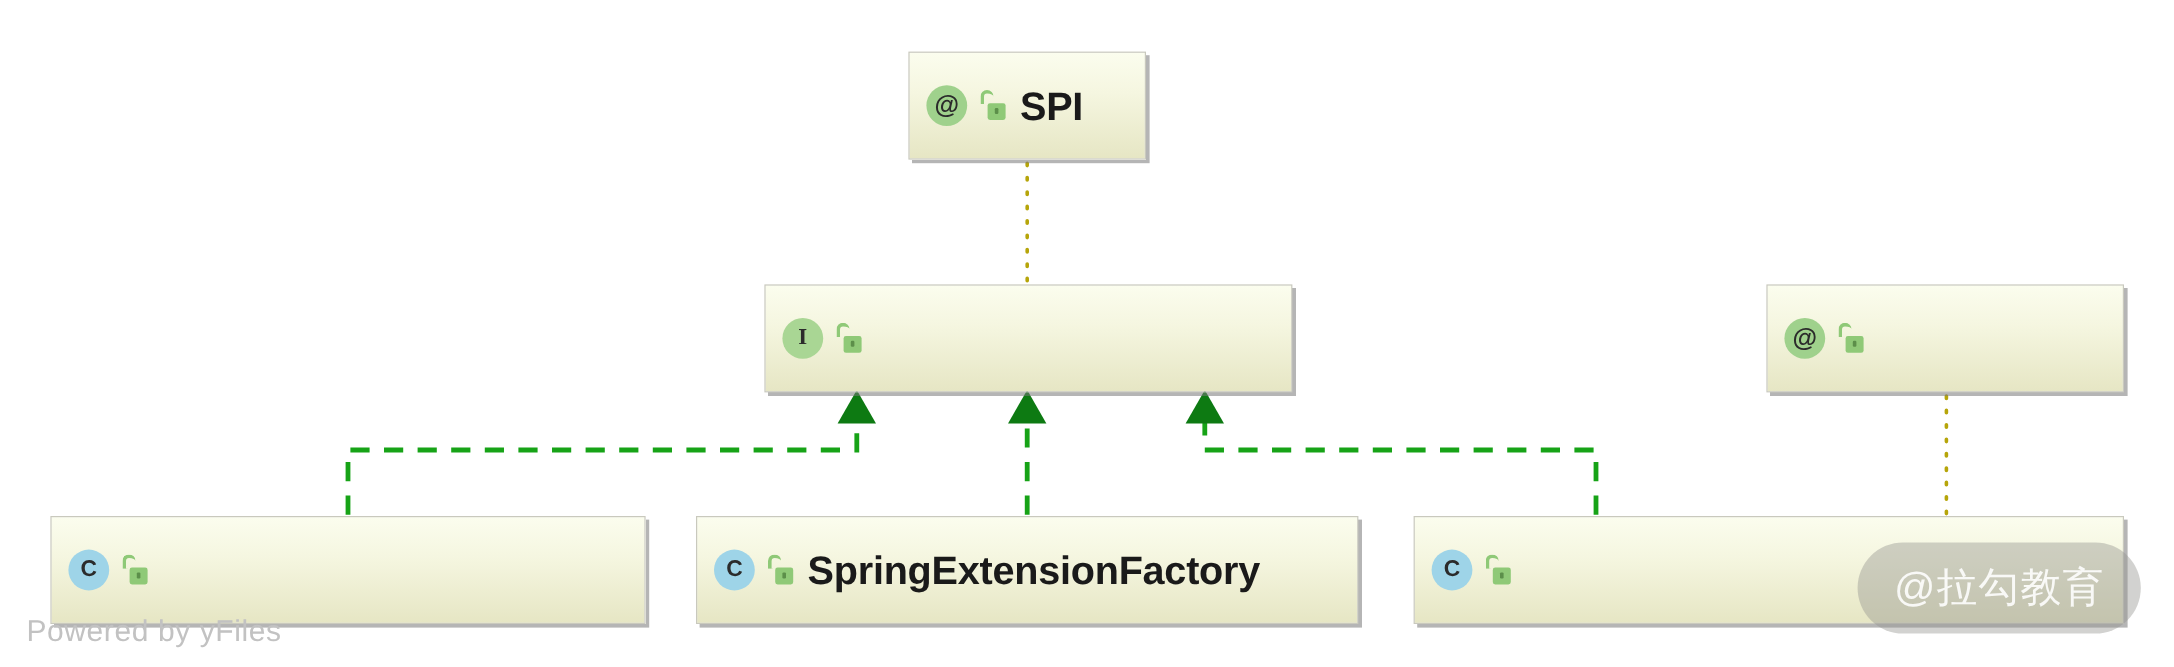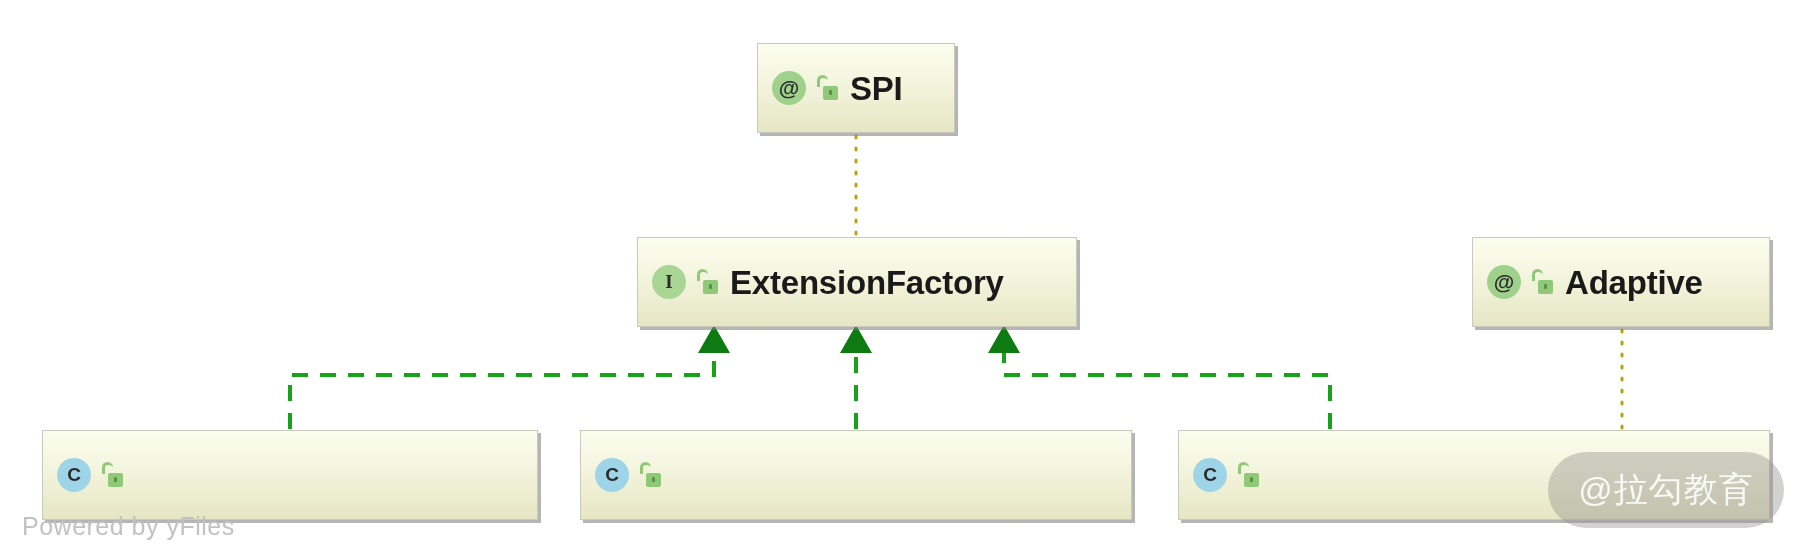--- a/index.html
+++ b/index.html
@@ -183,52 +183,51 @@
   </div>
 
   <div class="node" id="node-extensionfactory">
     <span class="icons">
       <span class="badge interface">I</span>
       <span class="lock">
         <span class="shackle"></span>
           <span class="body"></span>
       </span>
     </span>
-    <span class="node-label">ExtensionFactory</span>
   </div>
 
   <div class="node" id="node-adaptive">
     <span class="icons">
       <span class="badge annotation">@</span>
       <span class="lock">
         <span class="shackle"></span>
           <span class="body"></span>
       </span>
     </span>
-    <span class="node-label">Adaptive</span>
   </div>
 
   <div class="node" id="node-spiextensionfactory">
     <span class="icons">
       <span class="badge klass">C</span>
       <span class="lock">
         <span class="shackle"></span>
           <span class="body"></span>
       </span>
     </span>
   </div>
 
   <div class="node" id="node-springextensionfactory">
     <span class="icons">
       <span class="badge klass">C</span>
       <span class="lock">
         <span class="shackle"></span>
           <span class="body"></span>
       </span>
     </span>
+    <span class="node-label">SpringExtensionFactory</span>
   </div>
 
   <div class="node" id="node-adaptiveextensionfactory">
     <span class="icons">
       <span class="badge klass">C</span>
       <span class="lock">
         <span class="shackle"></span>
           <span class="body"></span>
       </span>
     </span>

